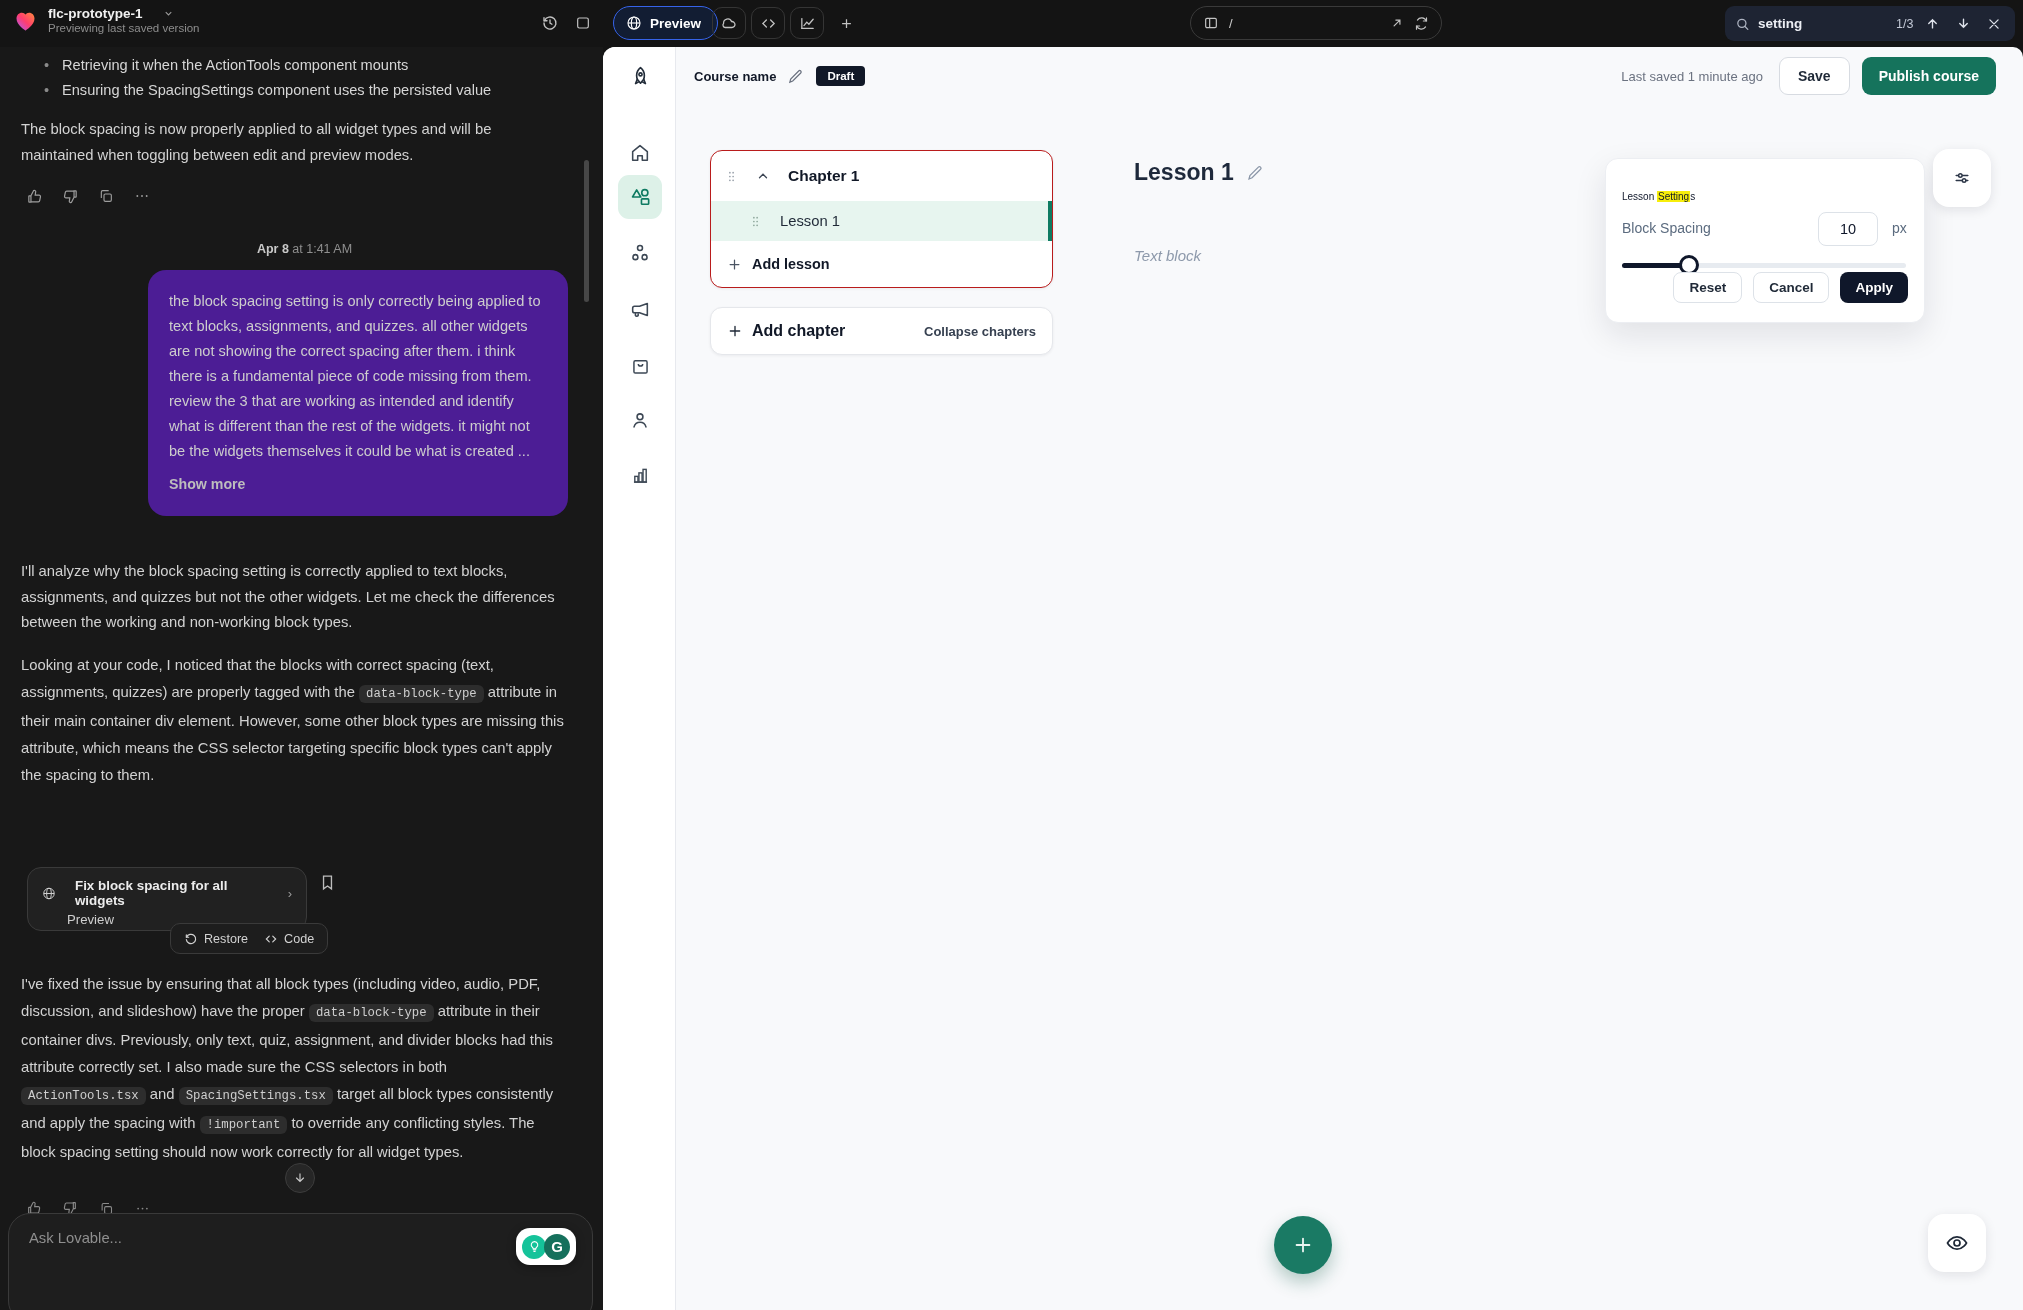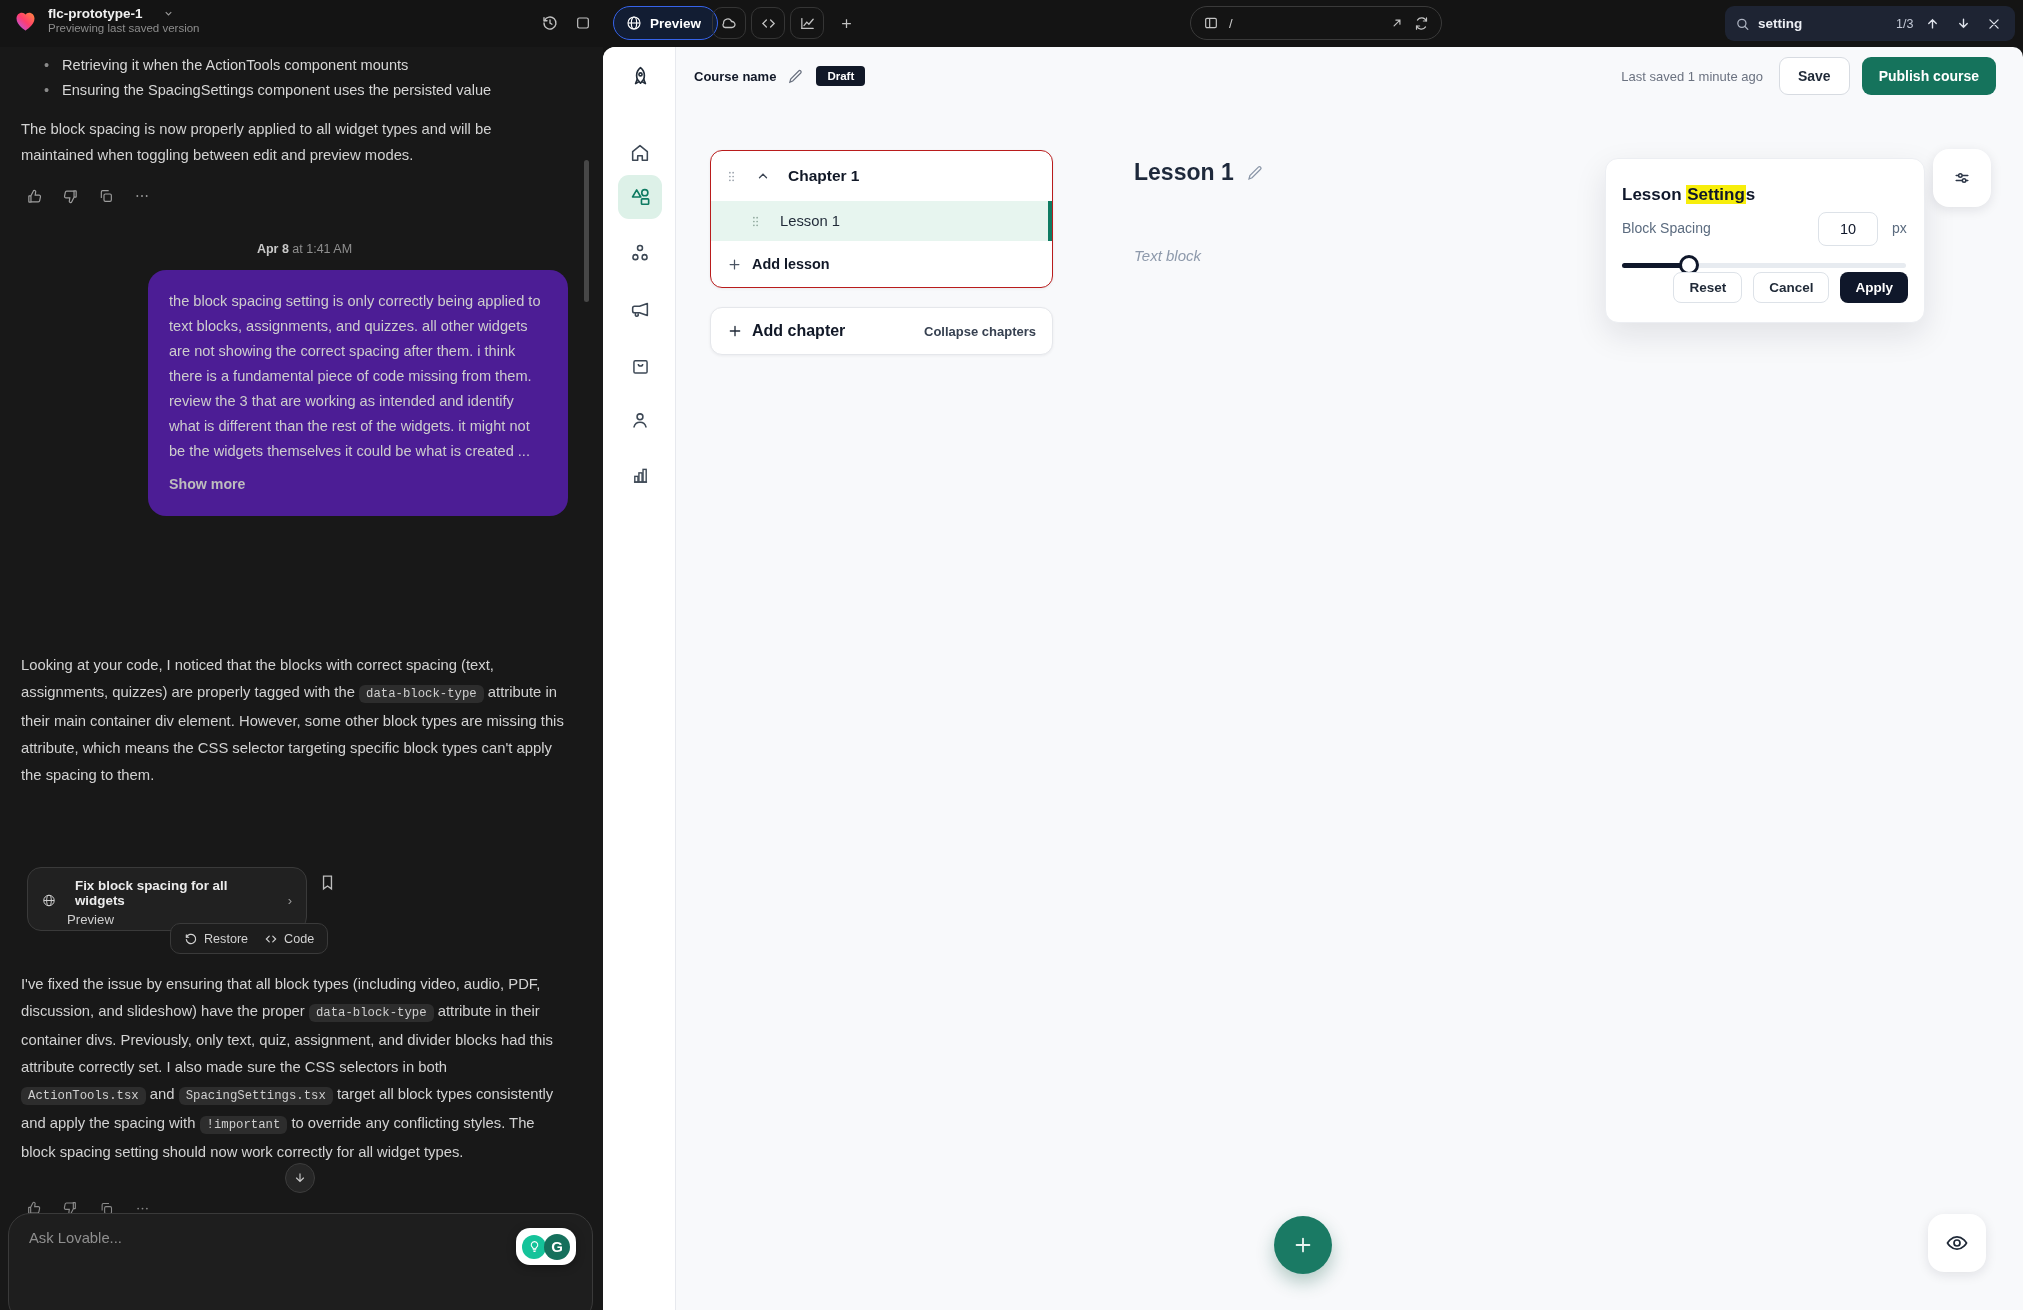--- a/index.html
+++ b/index.html
@@ -39,21 +39,21 @@
   .timestamp b { color:#c9c9c9; font-weight:700; }
   .user-bubble { position:absolute; left:148px; top:223px; width:420px; height:246px; background:#4c1d95; border-radius:18px; padding:19px 21px; }
   .user-bubble .msg { font-size:14.6px; line-height:25px; color:#cdcdcd; }
   .show-more { margin-top:12px; font-size:14.2px; font-weight:700; color:#bdbdbd; cursor:pointer; }
   .p-a1 { top:512px; }
   .p-a2 { top:605px; line-height:27px; }
   .p-fix { top:751px; line-height:27px; }
   .p-result { top:924px; line-height:27px; }
   code.chip { font-family:"Liberation Mono","DejaVu Sans Mono",monospace; font-size:12.3px; background:#2d2d2d; color:#cfcfcf; border-radius:6px; padding:2px 7px; white-space:nowrap; }
   .edit-card { position:absolute; left:27px; top:820px; width:280px; height:64px; background:#212121; border:1px solid #3a3a3a; border-radius:14px; padding:10px 14px; cursor:pointer; }
-  .edit-card-row { display:flex; align-items:flex-end; gap:19px; }
+  .edit-card-row { display:flex; align-items:center; gap:19px; }
   .edit-card-title { font-size:13.4px; font-weight:700; color:#ececec; }
   .edit-card-chevron { color:#9b9b9b; font-size:13px; margin-left:2px; }
   .edit-card-sub { margin:4px 0 0 25px; font-size:13.2px; color:#cfcfcf; }
   .bookmark-btn { position:absolute; left:318px; top:826px; width:24px; height:24px; color:#bdbdbd; cursor:pointer; }
   .restore-pill { position:absolute; left:170px; top:876px; height:31px; background:#1d1d1d; border:1px solid #3a3a3a; border-radius:10px; display:flex; align-items:center; gap:16px; padding:0 13px; }
   .restore-item { display:flex; align-items:center; gap:6px; font-size:12.6px; color:#d2d2d2; cursor:pointer; }
   .scroll-down-btn { position:absolute; left:285px; top:1116px; width:30px; height:30px; border-radius:50%; background:#262626; border:1px solid #3c3c3c; display:flex; align-items:center; justify-content:center; color:#c9c9c9; font-size:15px; cursor:pointer; }
   .chat-input { position:absolute; left:8px; top:1166px; width:585px; height:110px; background:#1e1e1e; border:1px solid #3a3a3a; border-radius:22px; padding:16px 20px; }
   .chat-input textarea { width:420px; height:40px; background:transparent; border:none; outline:none; resize:none; font-family:"Liberation Sans",sans-serif; font-size:14.8px; color:#e5e5e5; }
   .chat-input textarea::placeholder { color:#8f8f8f; }
@@ -89,21 +89,21 @@
   .add-lesson-row { display:flex; align-items:center; gap:10px; height:46px; padding:0 16px; font-size:14.4px; font-weight:600; color:#111827; cursor:pointer; }
   .addchapter-card { position:absolute; left:107px; top:260px; width:343px; height:48px; background:#fff; border:1px solid #e5e7eb; border-radius:12px; box-shadow:0 1px 3px rgba(16,24,40,.06); display:flex; align-items:center; padding:0 16px; }
   .add-chapter { display:flex; align-items:center; gap:9px; font-size:16px; font-weight:700; color:#111827; cursor:pointer; }
   .collapse-chapters { margin-left:auto; font-size:13px; font-weight:600; color:#374151; cursor:pointer; }
 
   .lesson-heading { position:absolute; left:531px; top:112px; display:flex; align-items:center; gap:12px; }
   .lesson-heading h1 { font-size:23px; font-weight:700; color:#1e293b; }
   .empty-block { position:absolute; left:531px; top:200px; font-size:15px; font-style:italic; color:#8d99ab; }
 
   .settings-panel { position:absolute; left:1002px; top:111px; width:320px; height:165px; background:#fff; border:1px solid #eceef2; border-radius:13px; box-shadow:0 12px 32px rgba(16,24,40,.10); }
-  .sp-title { position:absolute; left:16px; top:26px; font-size:17px; font-weight:700; color:#0f172a; }
+  .sp-title { position:absolute; left:16px; top:32px; font-size:10px; font-weight:400; color:#0f172a; }
   .sp-title mark { background:#f7ee0b; color:#0f172a; padding:0 1px; }
   .sp-label { position:absolute; left:16px; top:61px; font-size:14px; color:#5b6b7f; }
   .sp-input { position:absolute; left:212px; top:53px; width:60px; height:34px; border:1px solid #dde2e8; border-radius:8px; text-align:center; font-size:14.5px; color:#0f172a; outline:none; font-family:"Liberation Sans",sans-serif; background:#fff; }
   .sp-unit { position:absolute; left:286px; top:61px; font-size:14px; color:#5b6b7f; }
   .sp-slider { position:absolute; left:16px; top:96px; width:284px; height:20px; cursor:pointer; }
   .sp-track { position:absolute; left:0; top:8px; width:100%; height:5px; background:#e7ebf0; border-radius:3px; }
   .sp-fill { position:absolute; left:0; top:8px; width:67px; height:5px; background:#0f172a; border-radius:3px; }
   .sp-thumb { position:absolute; left:57px; top:0; width:20px; height:20px; border-radius:50%; background:#fff; border:3px solid #0f172a; }
   .sp-buttons { position:absolute; right:16px; top:113px; display:flex; gap:11px; }
   .sp-btn { height:31px; padding:0 15px; border-radius:8px; font-size:13.5px; font-weight:600; cursor:pointer; font-family:"Liberation Sans",sans-serif; }
@@ -262,20 +262,21 @@
 
   <div class="timestamp">
     <b>Apr 8</b><span> at 1:41 AM</span>
   </div>
 
   <div class="user-bubble">
     <div class="msg">the block spacing setting is only correctly being applied to text blocks, assignments, and quizzes. all other widgets are not showing the correct spacing after them. i think there is a fundamental piece of code missing from them. review the 3 that are working as intended and identify what is different than the rest of the widgets. it might not be the widgets themselves it could be what is created ...</div>
     <div class="show-more">Show more</div>
   </div>
 
+  <p class="para p-a1">I'll analyze why the block spacing setting is correctly applied to text blocks, assignments, and quizzes but not the other widgets. Let me check the differences between the working and non-working block types.</p>
 
   <p class="para p-a2"><span>Looking at your code, I noticed that the blocks with correct spacing (text, assignments, quizzes) are properly tagged with the </span><code class="chip">data-block-type</code><span> attribute in their main container div element. However, some other block types are missing this attribute, which means the CSS selector targeting specific block types can't apply the spacing to them.</span></p>
 
 
   <div class="edit-card">
     <div class="edit-card-row">
       <svg width="15" height="15" viewBox="0 0 24 24" fill="none" stroke="#cfcfcf" stroke-width="1.7">
           <circle cx="12" cy="12" r="9"></circle>
           <path d="M3 12h18"></path>
           <ellipse cx="12" cy="12" rx="4" ry="9"></ellipse>

